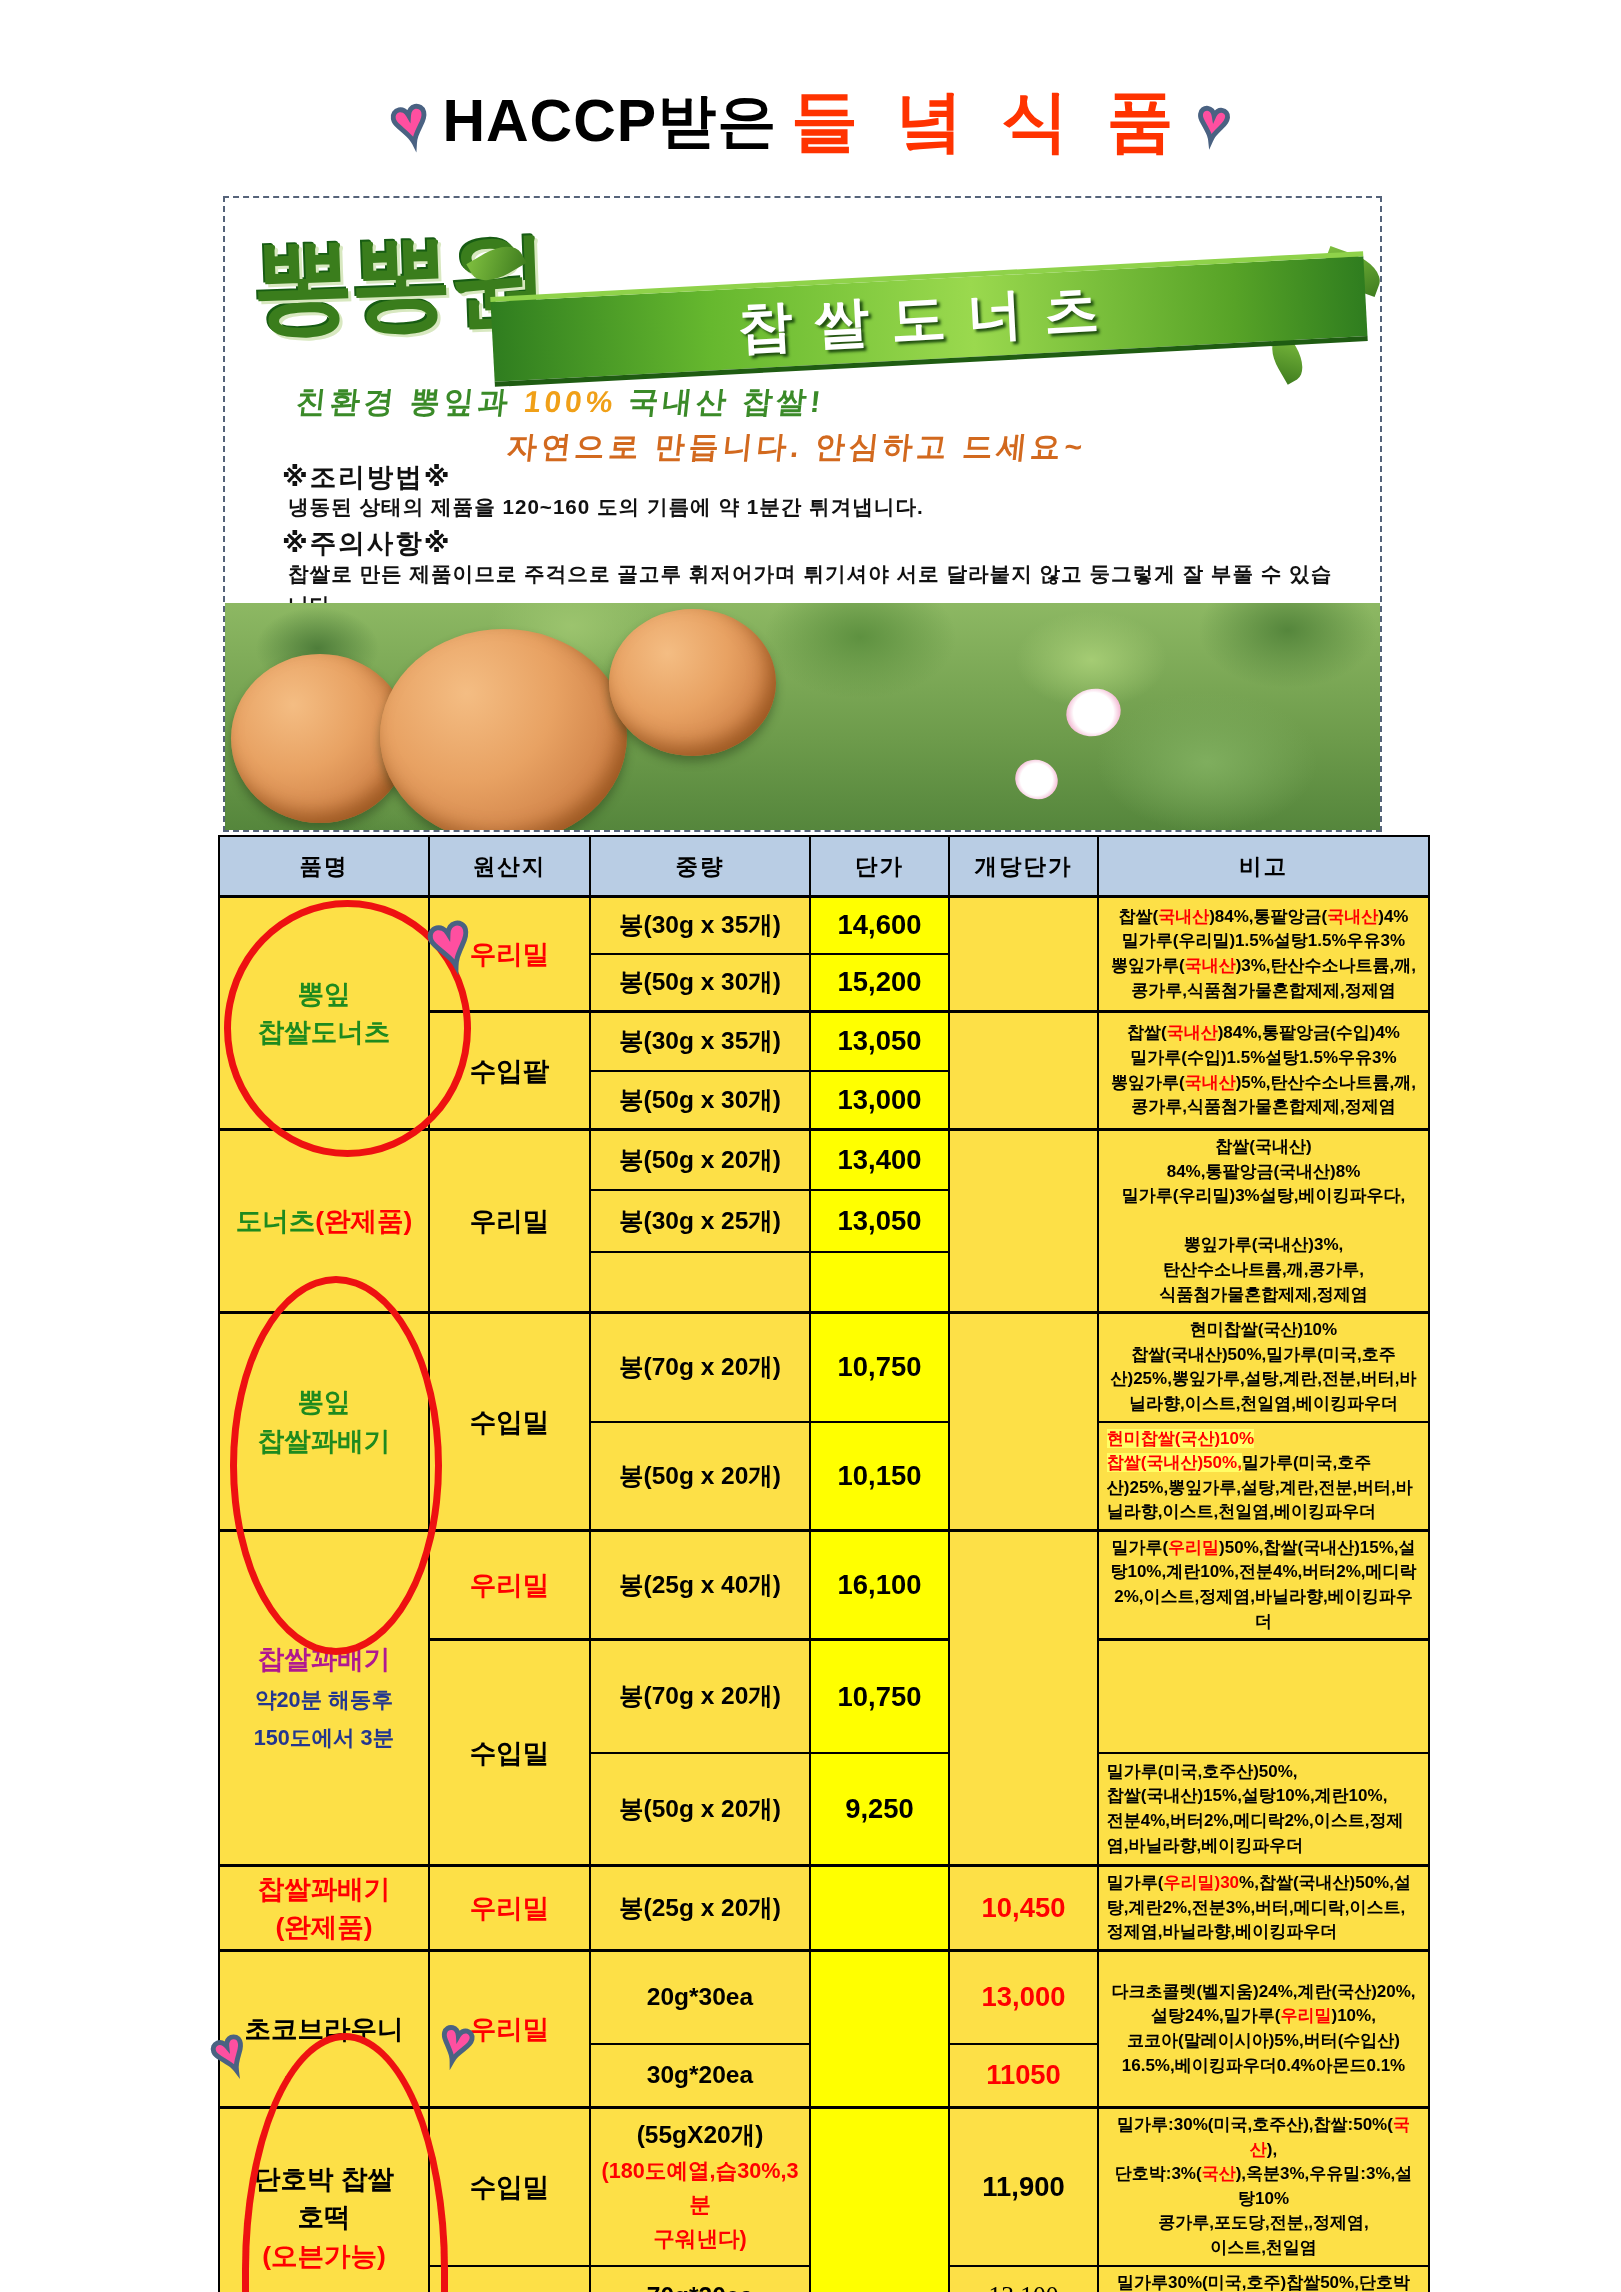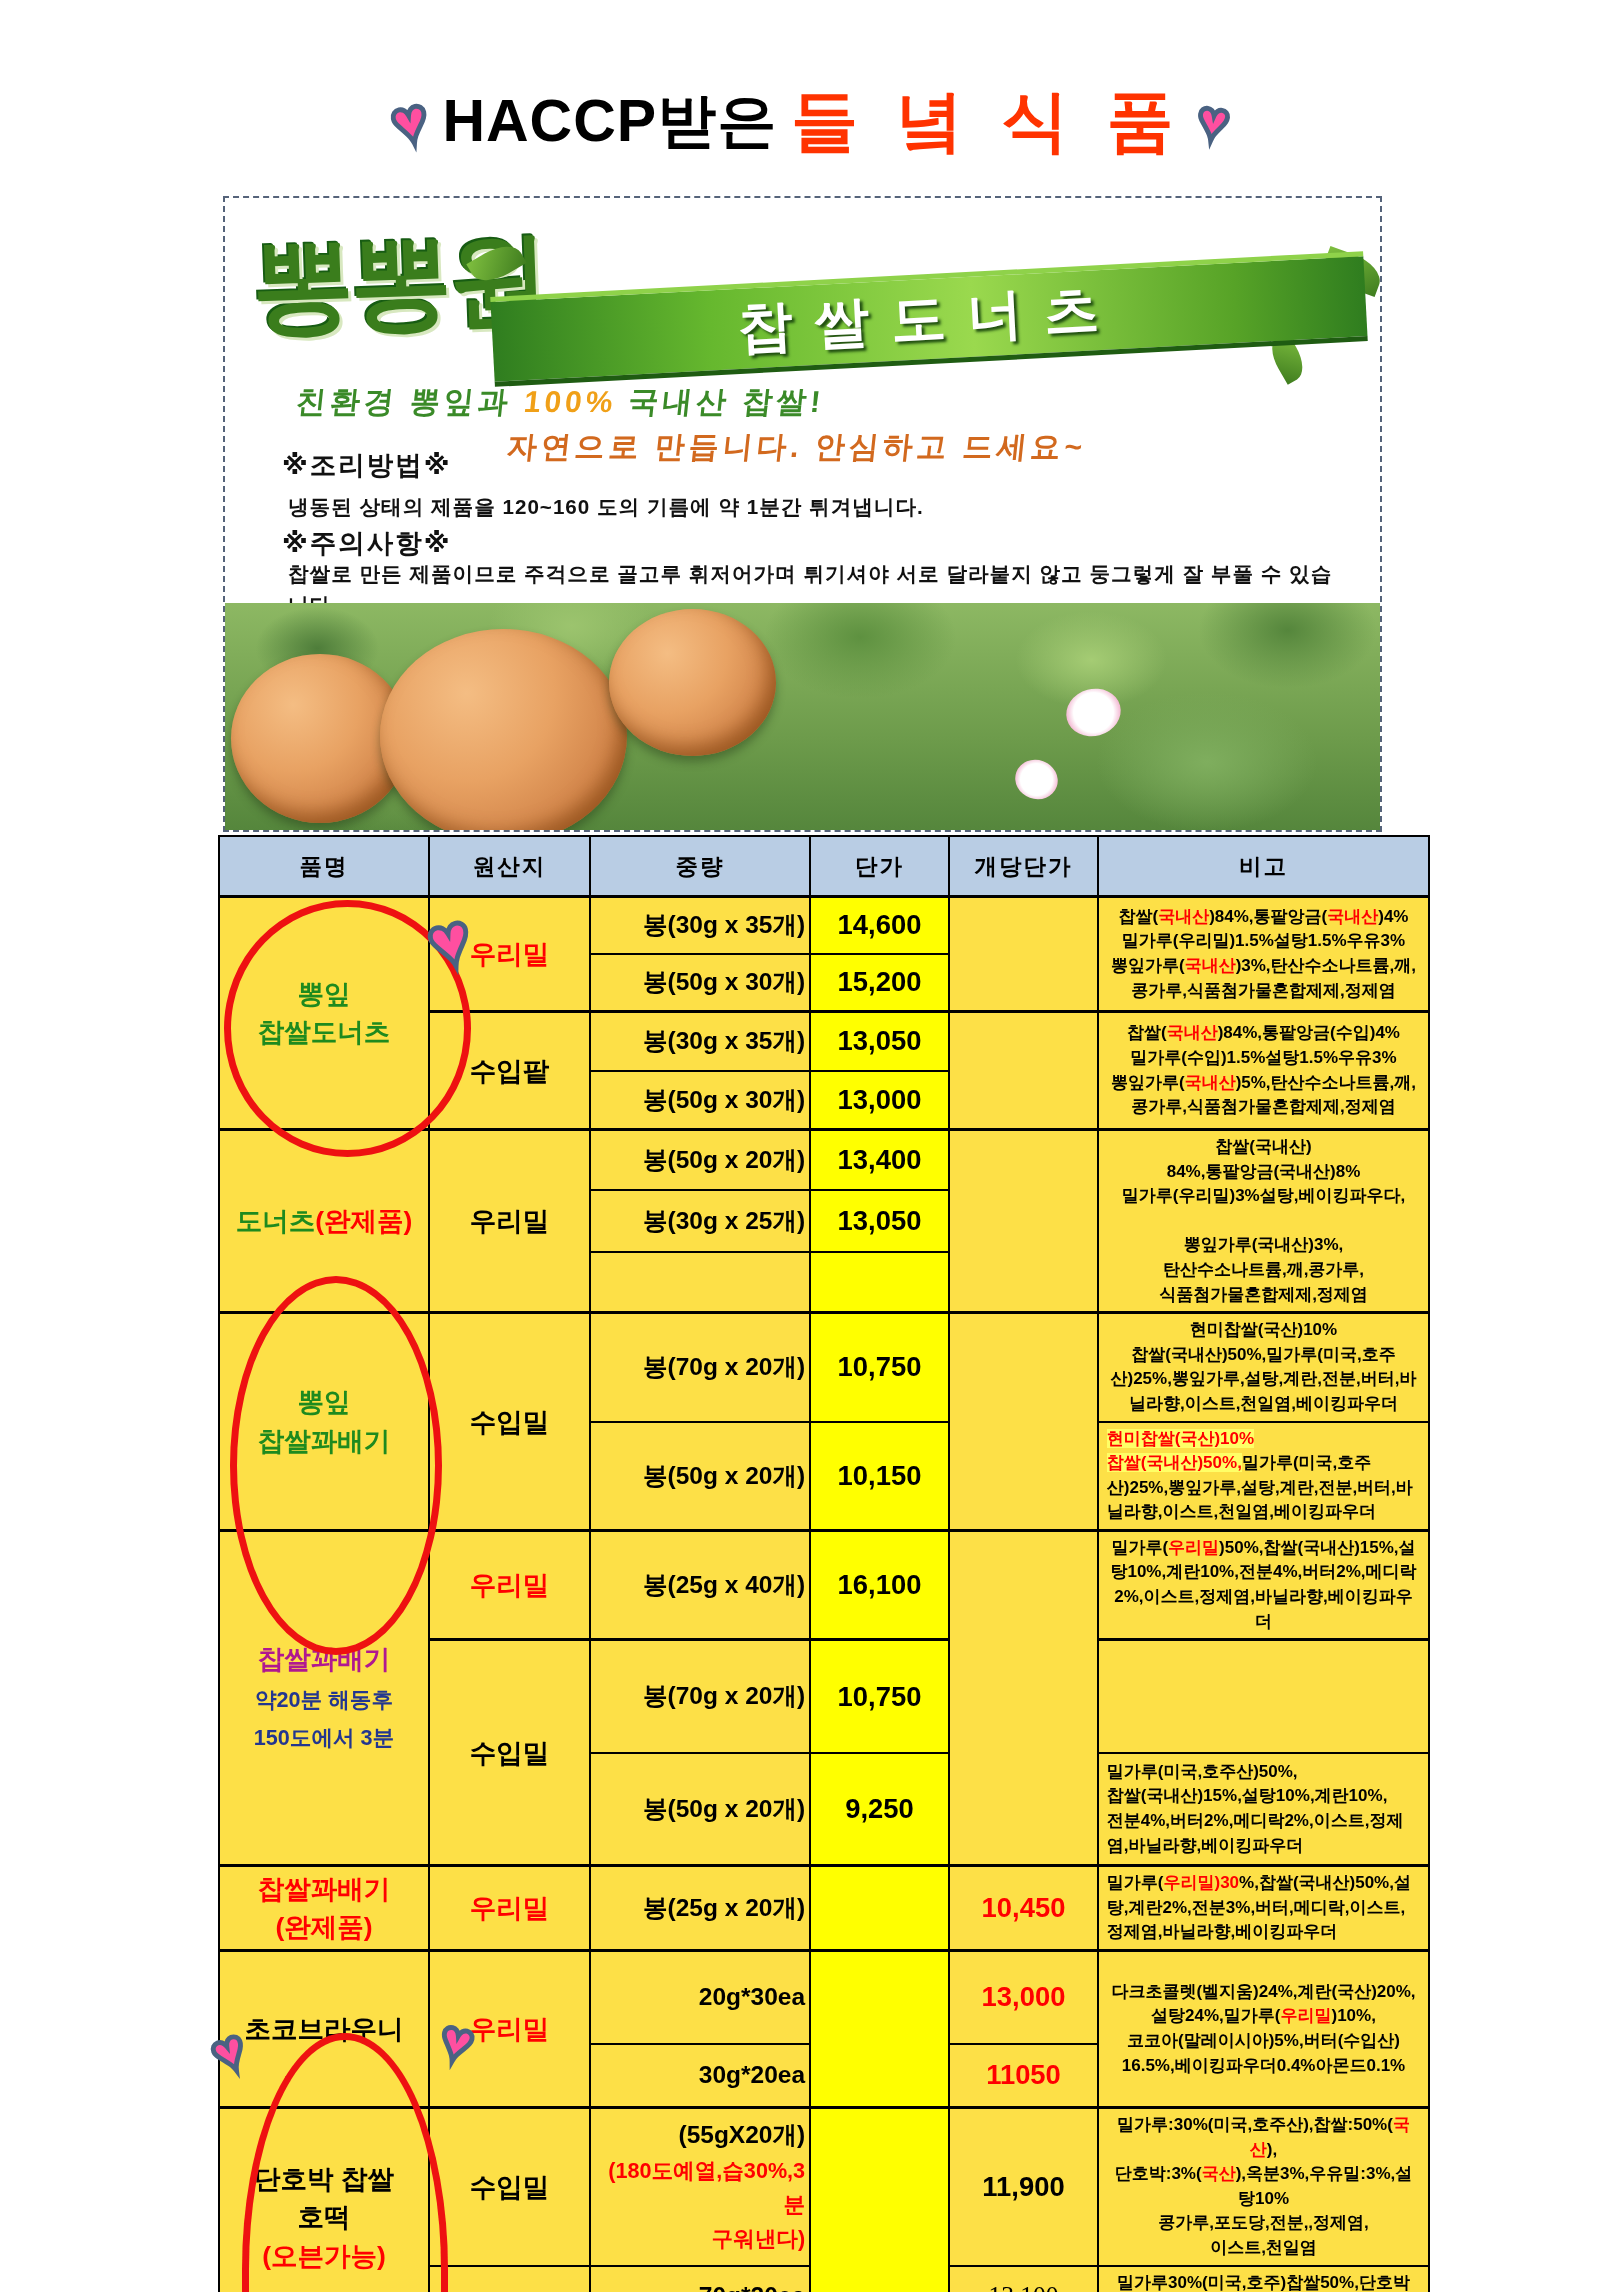--- a/index.html
+++ b/index.html
@@ -20,21 +20,21 @@
   .ribbon-text{color:#fff;font-size:55px;font-weight:900;letter-spacing:21.6px;text-shadow:2.9px 2.9px 2.9px #1f4d10;}
   .leaf{position:absolute;background:linear-gradient(135deg,#7fbf3f,#3f7d1f);border-radius:0 60% 0 60%;}
   .leaf1{left:245px;top:51px;width:53px;height:29px;transform:rotate(-30deg);}
   .leaf2{left:1098px;top:57px;width:59px;height:33px;transform:rotate(20deg);}
   .leaf3{left:1039px;top:147px;width:47px;height:25.5px;transform:rotate(60deg);}
   .slogan1{position:absolute;left:71px;top:184px;font-size:30px;font-weight:900;color:#3a8a28;transform:skewX(-6deg);letter-spacing:3.9px;}
   .slogan1 .pct{color:#f0a018;}
   .slogan2{position:absolute;left:282px;top:229px;font-size:30px;font-weight:900;color:#d2691e;transform:skewX(-6deg);letter-spacing:3.9px;}
   .note-title{position:absolute;left:57px;font-size:26.5px;font-weight:900;color:#111;letter-spacing:2px;}
   .note-text{position:absolute;left:63px;font-size:20.6px;font-weight:700;color:#111;letter-spacing:1px;width:1059px;line-height:1.5;}
-  .nt1{top:249px;} .nx1{top:294px;}
+  .nt1{top:261px;} .nx1{top:294px;}
   .nt2{top:327px;} .nx2{top:361px;}
   
   .photo{position:absolute;left:0;right:0;bottom:0;height:227px;
     background:
       radial-gradient(88px 59px at 8% 20%,#4e7d3a 0%,rgba(78,125,58,0) 70%),
       radial-gradient(118px 78px at 30% 10%,#9cc46e 0%,rgba(156,196,110,0) 70%),
       radial-gradient(137px 88px at 55% 15%,#5e9140 0%,rgba(94,145,64,0) 70%),
       radial-gradient(108px 69px at 75% 25%,#a5cc74 0%,rgba(165,204,116,0) 70%),
       radial-gradient(127px 83px at 92% 12%,#55863c 0%,rgba(85,134,60,0) 70%),
       radial-gradient(147px 93px at 85% 70%,#7fae5e 0%,rgba(127,174,94,0) 75%),
@@ -51,21 +51,21 @@
   .rad2{left:790px;top:157px;width:43px;height:39px;transform:rotate(20deg);}
 
   
   .table-wrap{position:absolute;left:218px;top:835px;width:1215px;}
   table{border-collapse:collapse;table-layout:fixed;width:1210px;border:2.9px solid #000;background:#fde047;}
   th{background:#b9cde4;border:2px solid #000;border-bottom:3.9px solid #000;font-size:22.5px;font-weight:900;height:56px;letter-spacing:2px;}
   td{border:2px solid #000;text-align:center;vertical-align:middle;white-space:pre-line;color:#000;padding:2px 3.9px;overflow:hidden;}
   .gtop,.btop{border-top:3.9px solid #000;}
   .col-name{font-size:26.5px;font-weight:900;line-height:1.45;}
   .col-origin{font-size:26.5px;font-weight:900;}
-  .col-weight{font-size:24.5px;font-weight:900;line-height:1.4;text-align:right;}
+  .col-weight{font-size:24.5px;font-weight:900;line-height:1.4;}
   .col-price{font-size:27.4px;font-weight:900;}
   .col-unit{font-size:27.4px;font-weight:900;}
   .col-remark{font-size:17px;font-weight:700;line-height:1.45;padding:3.9px 7.8px;}
   .yellow{background:#ffff00;}
   .red{color:#ff0000;}
   .green{color:#1e8a1e;}
   .magenta{color:#b01890;}
   .navy{color:#23368f;}
   .hl{background:#ffff66;}
   .thin{font-weight:400;font-family:"Liberation Serif",serif;font-size:25.5px;}

